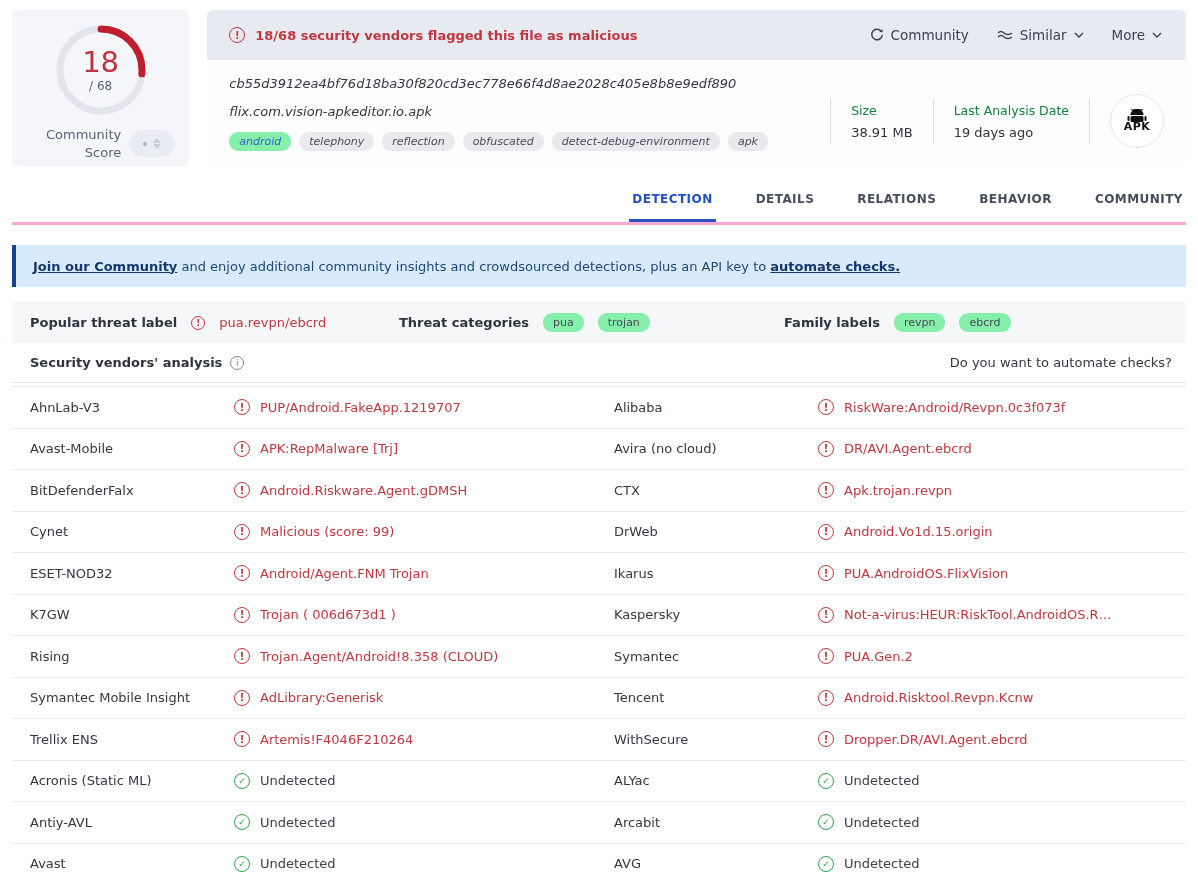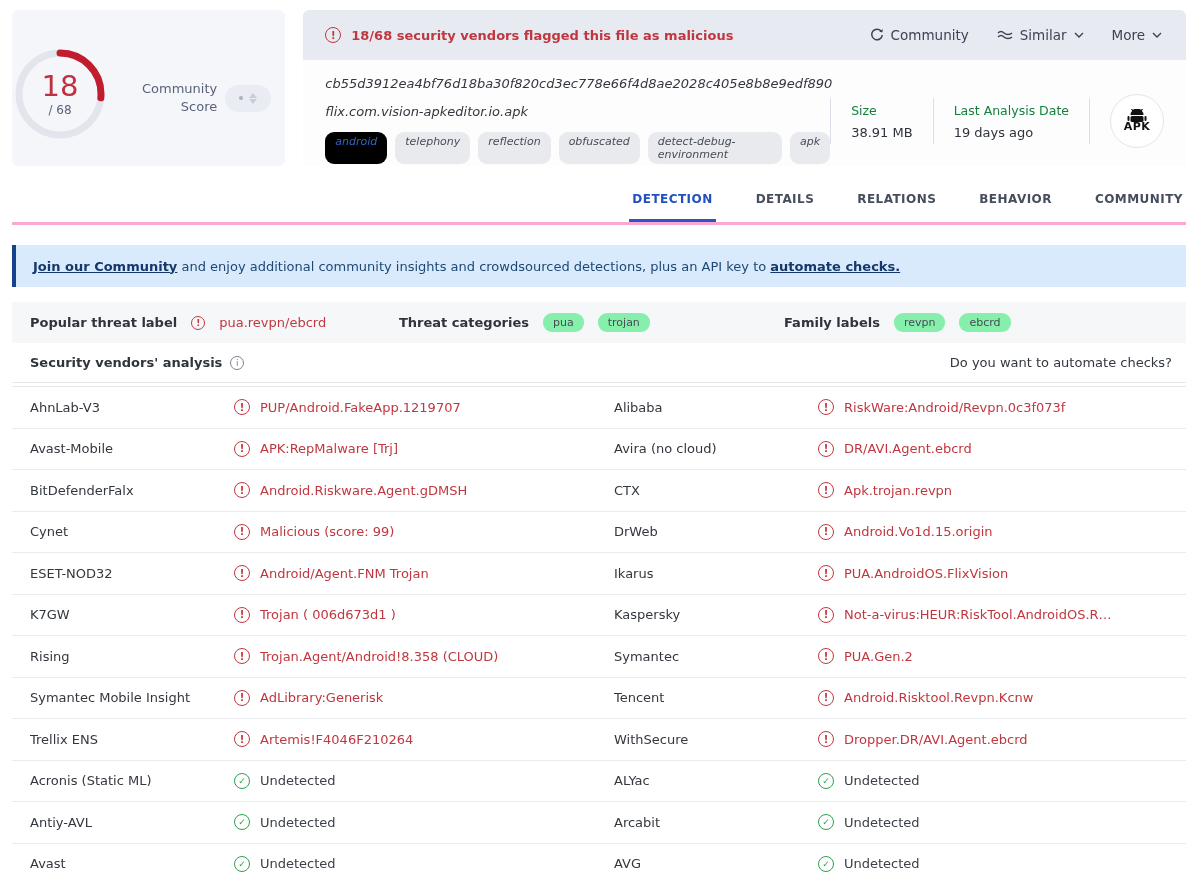--- a/index.html
+++ b/index.html
@@ -2,21 +2,21 @@
 <html><head>
 <meta charset="utf-8">
 <style>
   * { margin:0; padding:0; box-sizing:border-box; }
   html,body { width:1198px; height:873px; overflow:hidden; background:#fff;
     font-family:"DejaVu Sans","Liberation Sans",sans-serif; color:#33373e; }
 
   
   .top-row { display:flex; gap:18px; padding:10px 12px 0 12px; }
   .score-card { flex:0 0 166px; height:156px; background:#f5f6f9; border-radius:6px;
-    display:flex; flex-direction:row; align-items:center; padding-top:12px; }
+    display:flex; flex-direction:column; align-items:center; padding-top:12px; }
   .gauge-wrap { position:relative; width:96px; height:96px; }
   .gauge-wrap svg { display:block; }
   .gauge-text { position:absolute; inset:0; display:flex; flex-direction:column;
     align-items:center; justify-content:center; }
   .gauge-score { font-size:29px; color:#c1303e; line-height:1; }
   .gauge-total { font-size:12px; color:#59627a; margin-top:2px; }
   .community-row { display:flex; align-items:center; gap:8px; margin-top:8px; width:100%;
     padding:0 14px 0 34px; justify-content:flex-end; }
   .community-label { font-size:13px; color:#59627a; text-align:right; line-height:1.35; }
   .vote-pill { width:46px; height:27px; background:#e9ecf3; border-radius:14px;
@@ -39,21 +39,21 @@
   .action { display:flex; align-items:center; gap:7px; cursor:pointer; }
   .action svg { display:block; }
 
   .file-body { display:flex; flex:1; padding:16px 0 0 22px; background:#fdfdfe; }
   .file-info { flex:1; min-width:0;font-style:italic; }
   .hash { font-size:13px; margin-bottom:13px; color:#33373e; }
   .fname { font-size:13px; margin-bottom:13px; color:#33373e; }
   .tags { display:flex; gap:8px; }
   .tag { background:#e9eaee; color:#474c57; font-size:11px; padding:3px 10px;
     border-radius:9px; cursor:pointer; }
-  .tag.blue { background:#000000; color:#3065bd; }
+  .tag.blue { background:#86efac; color:#3065bd; }
 
   .meta { display:flex; align-items:center; padding-right:22px; }
   .meta-item { border-left:1px solid #dcdfe7; padding:0 20px; height:46px;
     display:flex; flex-direction:column; justify-content:center; }
   .meta-label { font-size:12.5px; color:#15803d; }
   .meta-value { font-size:13px; color:#2f343c; margin-top:7px; }
   .apk-wrap { border-left:1px solid #dcdfe7; padding-left:20px; height:46px;
     display:flex; align-items:center; }
   .apk-badge { width:54px; height:54px; border-radius:50%; background:#fff;
     border:1px solid #e2e5ec; display:flex; flex-direction:column; align-items:center;

